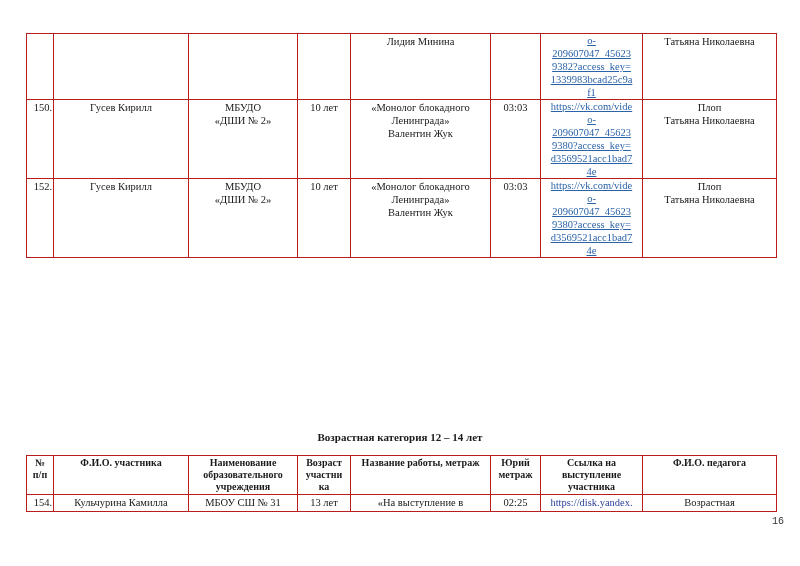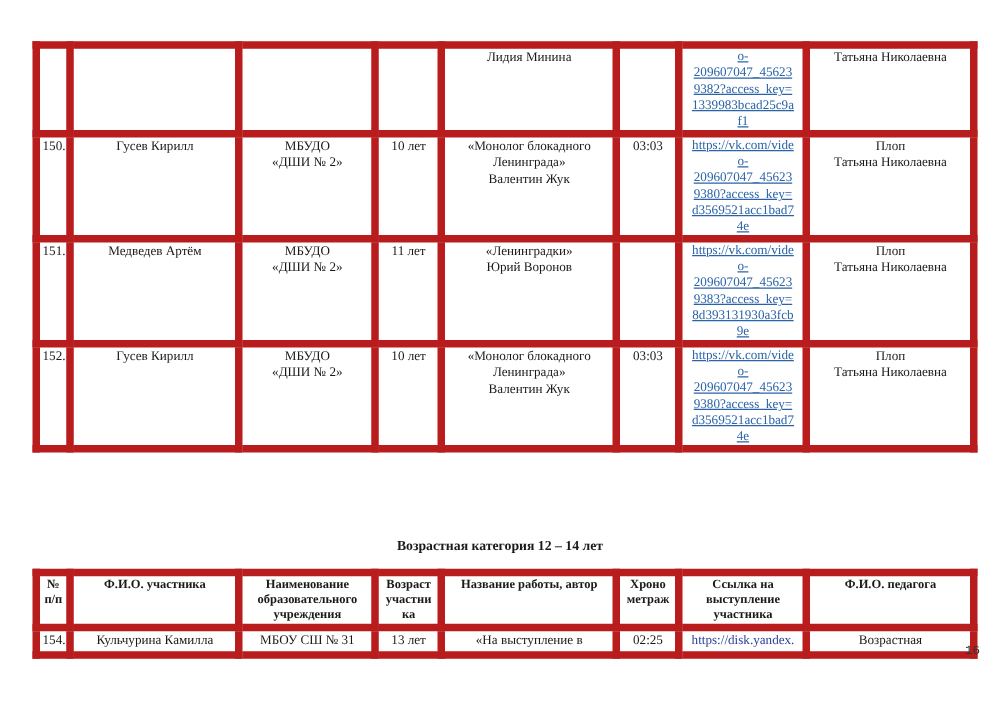--- a/index.html
+++ b/index.html
@@ -1,19 +1,19 @@
 <!DOCTYPE html>
 <html><head>
 <meta charset="utf-8">
 <style>
   html, body { margin: 0; padding: 0; background: #ffffff; }
   body { width: 800px; height: 566px; position: relative; overflow: hidden;
          font-family: "Liberation Serif", serif; color: #1a1a1a; }
   table { border-collapse: collapse; position: absolute; table-layout: fixed; }
-  td, th { border: 6px solid #b91c1c; vertical-align: top; padding: 1px 2px;
+  td, th { border: 1px solid #b91c1c; vertical-align: top; padding: 1px 2px;
            font-size: 10.5px; line-height: 13px; }
   .c { text-align: center; }
   .num { text-align: right; padding-right: 1px; }
   .link { color: #2b63a8; text-decoration: underline; word-break: break-all;
           text-align: center; padding: 0 3px; }
   .link-plain { color: #2b3f9a; text-decoration: none; text-align: center; white-space: nowrap; overflow: hidden; }
   #top-table { left: 26px; top: 33px; }
   #bottom-table { left: 26px; top: 455px; }
   #bottom-table th { font-weight: bold; text-align: center; font-size: 10px; line-height: 12px; }
   #bottom-table td { line-height: 14px; }
@@ -65,38 +65,20 @@
       <td class="link multiline">https://vk.com/vide
 o-
 209607047_45623
 9380?access_key=
 d3569521acc1bad7
 4e</td>
       <td class="c multiline">Плоп
 Татьяна Николаевна</td>
     </tr>
     <tr style="height:78px">
-      <td class="num">151.</td>
-      <td class="c">Медведев Артём</td>
-      <td class="c multiline">МБУДО
-«ДШИ № 2»</td>
-      <td class="c">11 лет</td>
-      <td class="c multiline">«Ленинградки»
-Юрий Воронов</td>
-      <td class="c"></td>
-      <td class="link multiline">https://vk.com/vide
-o-
-209607047_45623
-9383?access_key=
-8d393131930a3fcb
-9e</td>
-      <td class="c multiline">Плоп
-Татьяна Николаевна</td>
-    </tr>
-    <tr style="height:78px">
       <td class="num">152.</td>
       <td class="c">Гусев Кирилл</td>
       <td class="c multiline">МБУДО
 «ДШИ № 2»</td>
       <td class="c">10 лет</td>
       <td class="c multiline">«Монолог блокадного
 Ленинграда»
 Валентин Жук</td>
       <td class="c">03:03</td>
       <td class="link multiline">https://vk.com/vide
@@ -128,22 +110,22 @@
     <tr style="height:38px">
       <th class="multiline">№
 п/п</th>
       <th>Ф.И.О. участника</th>
       <th class="multiline">Наименование
 образовательного
 учреждения</th>
       <th class="multiline">Возраст
 участни
 ка</th>
-      <th>Название работы, автор</th>
-      <th class="multiline">Хроно
+      <th>Название работы, метраж</th>
+      <th class="multiline">Юрий
 метраж</th>
       <th class="multiline">Ссылка на
 выступление
 участника</th>
       <th>Ф.И.О. педагога</th>
     </tr>
   </thead>
   <tbody>
     <tr style="height:16px">
       <td class="num">154.</td>

